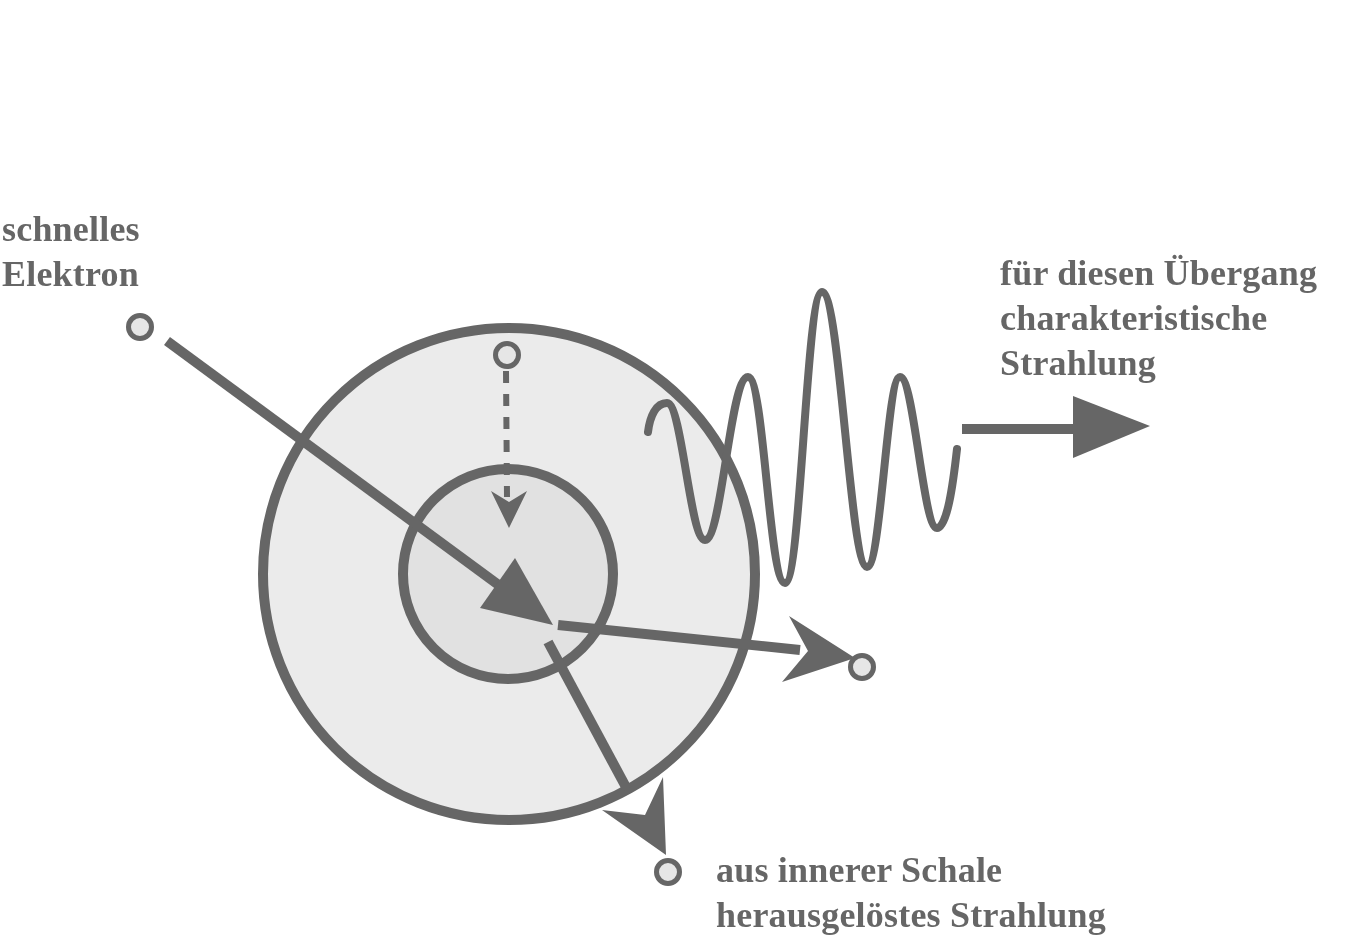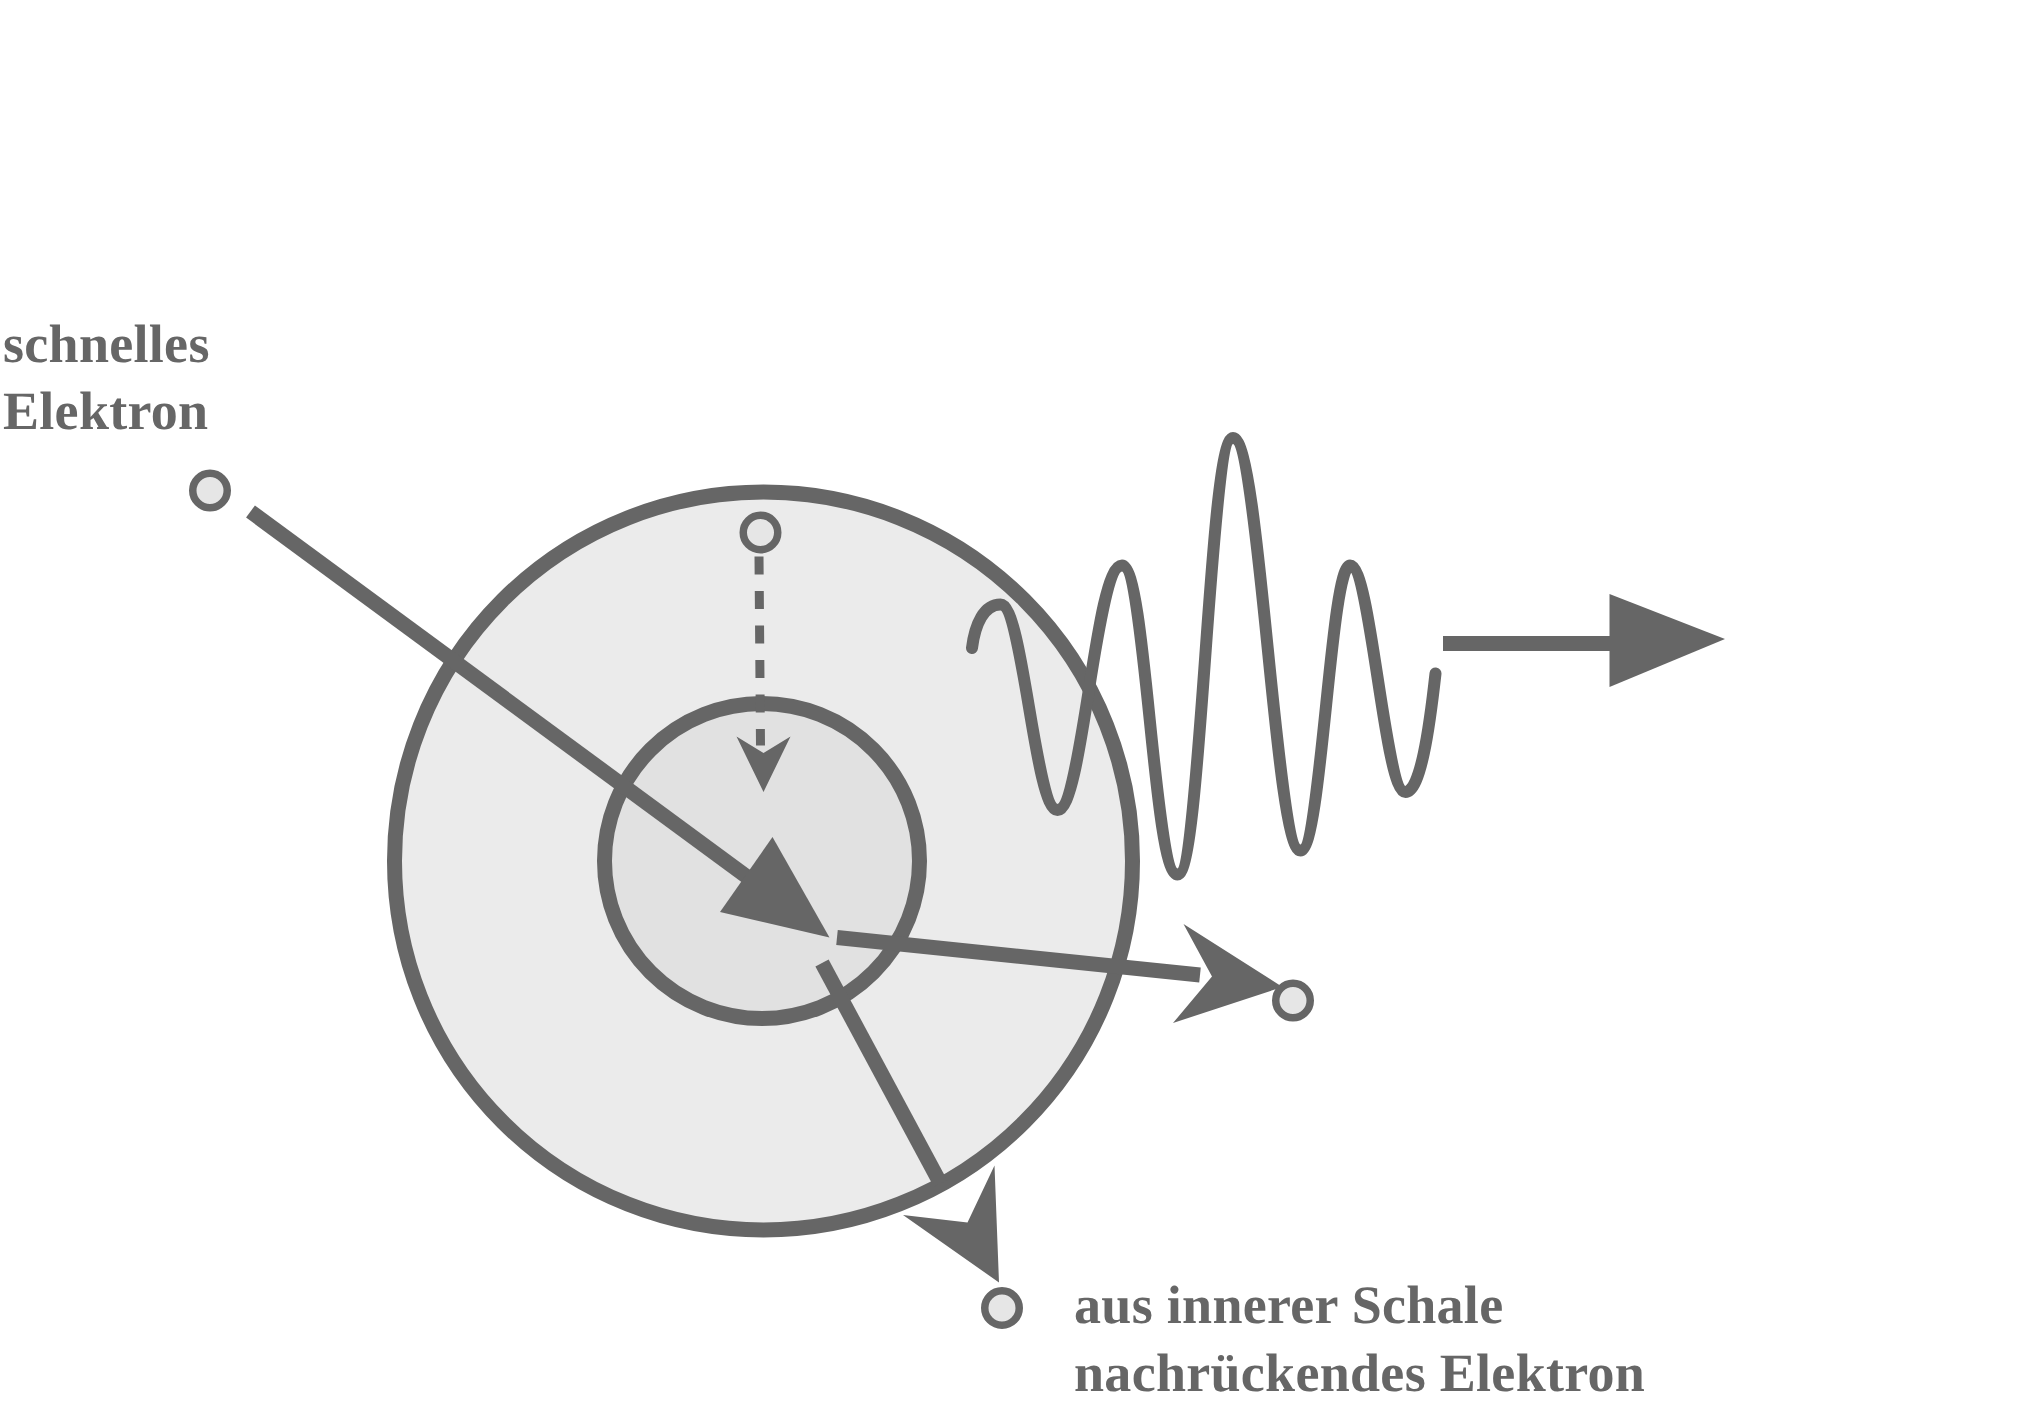--- a/index.html
+++ b/index.html
@@ -77,17 +77,20 @@
     <circle class="electron" cx="140" cy="327" r="11.5"></circle>
     <circle class="electron" cx="507" cy="355" r="11.5"></circle>
     <circle class="electron" cx="862" cy="667" r="11.5"></circle>
     <circle class="electron" cx="668" cy="872" r="11.5"></circle>
   </svg>
 
   <div class="lbl" style="left:2px; top:207px;">schnelles
 Elektron</div>
 
 
+  <div class="lbl" style="left:1000px; top:251px;">für diesen Übergang
+charakteristische
+Strahlung</div>
 
   <div class="lbl" style="left:716px; top:848px;">aus innerer Schale
-nachrückendes Elektron</div>
+herausgelöstes Strahlung</div>
 
 </div>
 
 </body></html>

